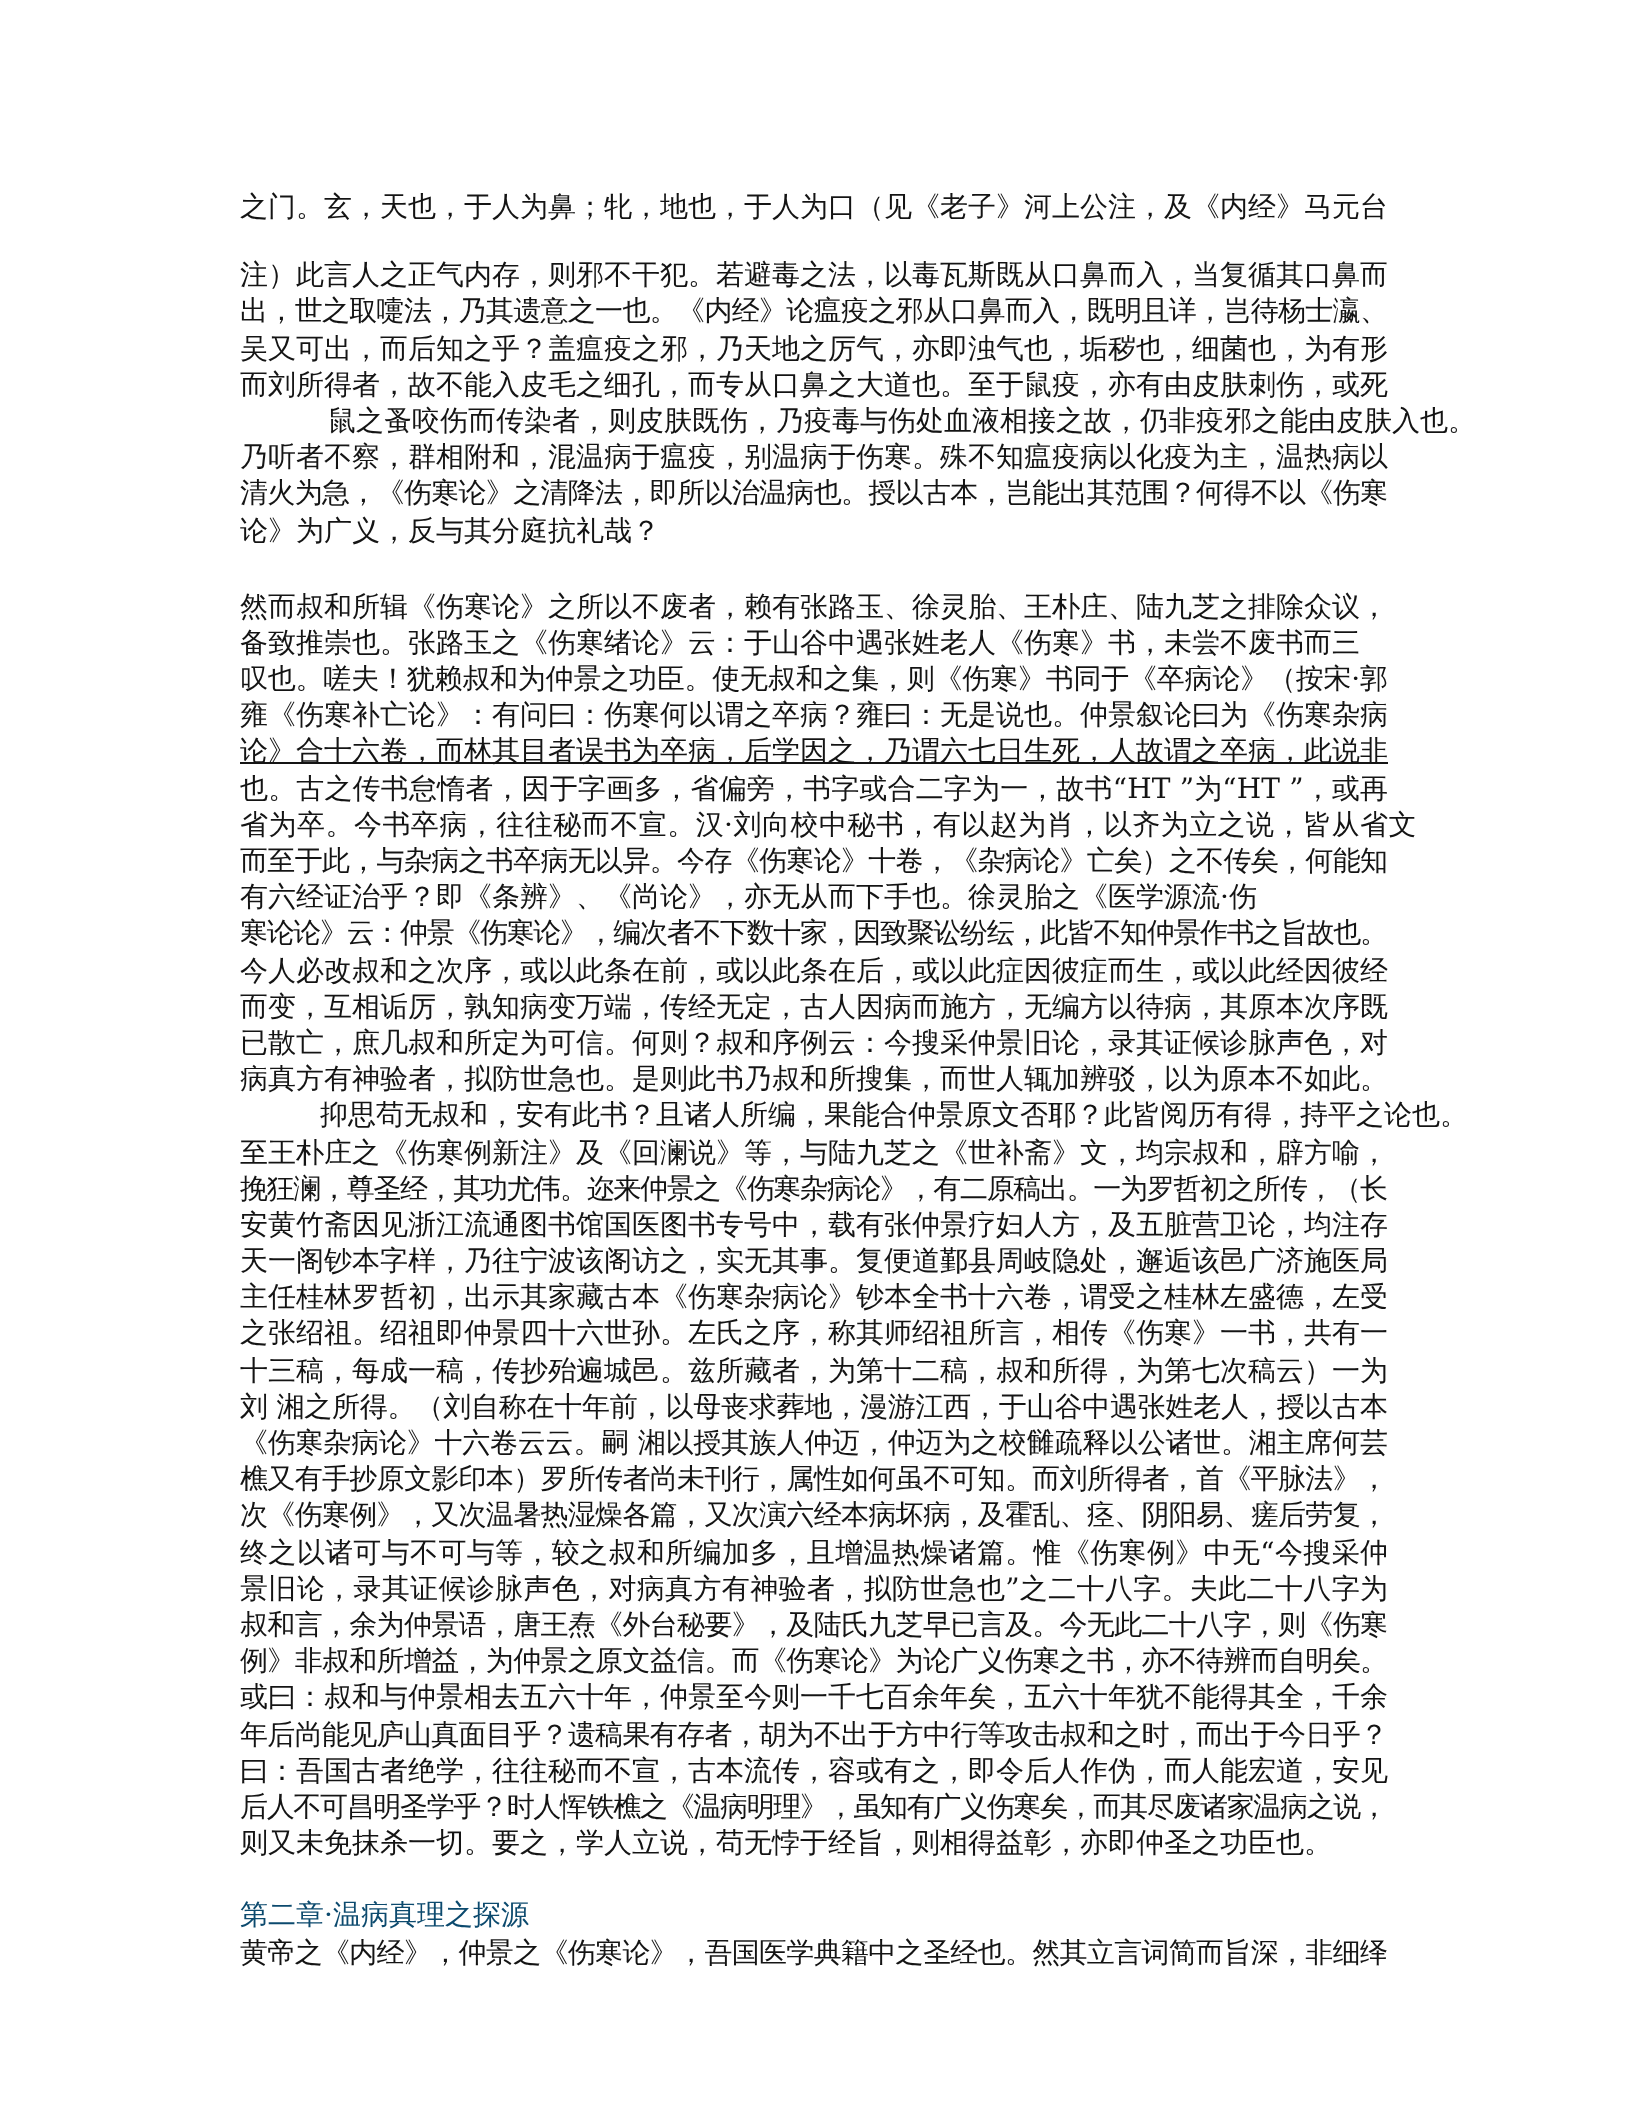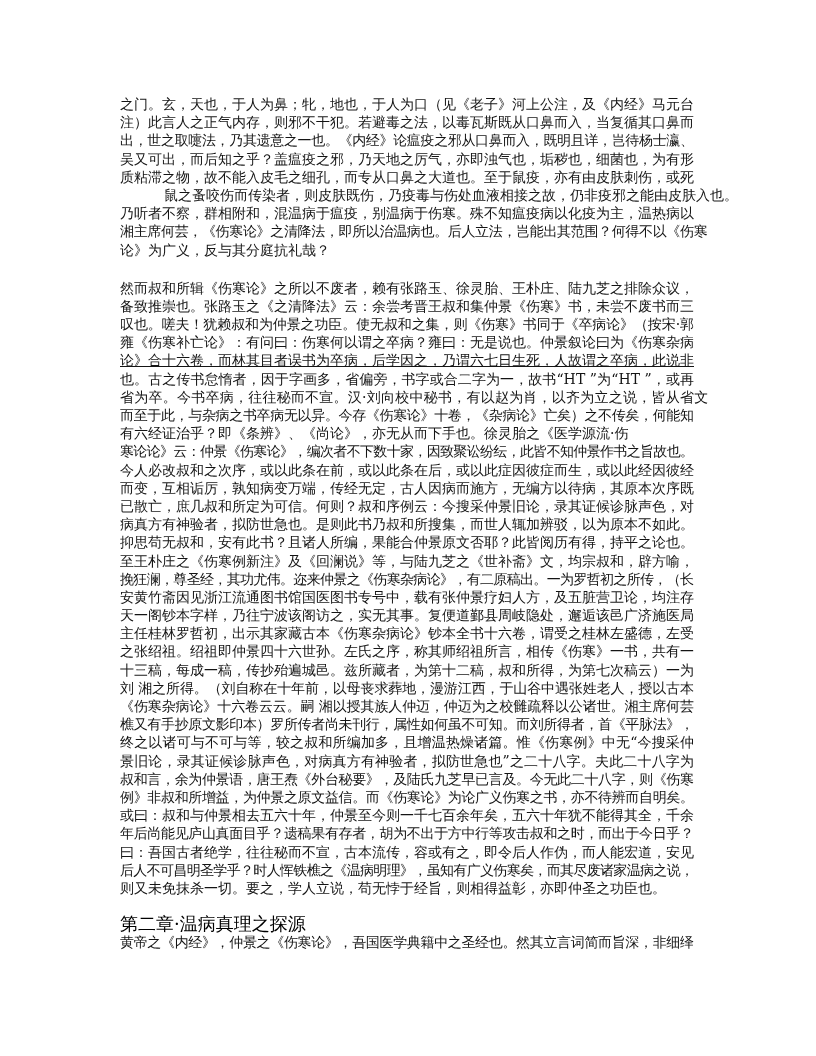--- a/index.html
+++ b/index.html
@@ -10,69 +10,70 @@
   .text-block {
     position: absolute; left: 120px; top: 95px; width: 574px;
     font-family: "DejaVu Serif", "Liberation Serif", serif;
     font-size: 14px; color: #141414;
   }
   .ln {
     display: block; width: 574px; height: 18.2px; line-height: 18.2px;
     white-space: nowrap; overflow: visible;
   }
   .blank { height: 18.2px; }
-  .heading { font-size: 18px; color: #000000; }
+  .heading { font-size: 14px; color: #0c4a6e; }
 </style>
 </head>
 <body>
 
 <div class="page">
   <div class="text-block">
 
     <div class="paragraph">
       <div class="ln jl" style="letter-spacing: 0px;">之门。玄，天也，于人为鼻；牝，地也，于人为口（见《老子》河上公注，及《内经》马元台</div>
-      <div class="ln jl" style="letter-spacing: 0px;">注）此言人之正气内存，则邪不干犯。若避毒之法，以毒瓦斯既从口鼻而入，当复循其口鼻而</div>
+      <div class="ln jl" style="letter-spacing: 0px; margin-top: 16px;">注）此言人之正气内存，则邪不干犯。若避毒之法，以毒瓦斯既从口鼻而入，当复循其口鼻而</div>
       <div class="ln jl" style="letter-spacing: -0.341463px;">出，世之取嚏法，乃其遗意之一也。《内经》论瘟疫之邪从口鼻而入，既明且详，岂待杨士瀛、</div>
       <div class="ln jl" style="letter-spacing: 0px;">吴又可出，而后知之乎？盖瘟疫之邪，乃天地之厉气，亦即浊气也，垢秽也，细菌也，为有形</div>
-      <div class="ln jl" style="letter-spacing: 0px;">质粘滞之物，故不能入皮毛之细孔，而专从口鼻之大道也。至于鼠疫，亦有由皮肤刺伤，或死</div>
+      <div class="ln jl" style="letter-spacing: 0px;">而刘所得者，故不能入皮毛之细孔，而专从口鼻之大道也。至于鼠疫，亦有由皮肤刺伤，或死</div>
       <div class="ln jl" style="letter-spacing: 0px; margin-left: 44px;">鼠之蚤咬伤而传染者，则皮肤既伤，乃疫毒与伤处血液相接之故，仍非疫邪之能由皮肤入也。</div>
       <div class="ln jl" style="letter-spacing: 0px;">乃听者不察，群相附和，混温病于瘟疫，别温病于伤寒。殊不知瘟疫病以化疫为主，温热病以</div>
-      <div class="ln jl" style="letter-spacing: -0.341463px;">湘主席何芸，《伤寒论》之清降法，即所以治温病也。后人立法，岂能出其范围？何得不以《伤寒</div>
+      <div class="ln jl" style="letter-spacing: -0.341463px;">清火为急，《伤寒论》之清降法，即所以治温病也。授以古本，岂能出其范围？何得不以《伤寒</div>
       <div class="ln">论》为广义，反与其分庭抗礼哉？</div>
     </div>
 
     <div class="paragraph">
       <div class="ln jl" style="letter-spacing: 0px; margin-top: 20px;">然而叔和所辑《伤寒论》之所以不废者，赖有张路玉、徐灵胎、王朴庄、陆九芝之排除众议，</div>
-      <div class="ln jl" style="letter-spacing: 0px;">备致推崇也。张路玉之《之清降法》云：余尝考晋王叔和集仲景《伤寒》书，未尝不废书而三</div>
+      <div class="ln jl" style="letter-spacing: 0px;">备致推崇也。张路玉之《伤寒绪论》云：于山谷中遇张姓老人《伤寒》书，未尝不废书而三</div>
       <div class="ln jl" style="letter-spacing: -0.108613px;">叹也。嗟夫！犹赖叔和为仲景之功臣。使无叔和之集，则《伤寒》书同于《卒病论》（按宋·郭</div>
       <div class="ln jl" style="letter-spacing: 0px;">雍《伤寒补亡论》：有问曰：伤寒何以谓之卒病？雍曰：无是说也。仲景叙论曰为《伤寒杂病</div>
       <div class="ln jl" style="letter-spacing: 0px; text-decoration: underline;">论》合十六卷，而林其目者误书为卒病，后学因之，乃谓六七日生死，人故谓之卒病，此说非</div>
       <div class="ln jl" style="letter-spacing: 0.0767045px;">也。古之传书怠惰者，因于字画多，省偏旁，书字或合二字为一，故书“HT ”为“HT ”，或再</div>
       <div class="ln jl" style="letter-spacing: 0.238672px;">省为卒。今书卒病，往往秘而不宣。汉·刘向校中秘书，有以赵为肖，以齐为立之说，皆从省文</div>
       <div class="ln jl" style="letter-spacing: -0.341463px;">而至于此，与杂病之书卒病无以异。今存《伤寒论》十卷，《杂病论》亡矣）之不传矣，何能知</div>
       <div class="ln">有六经证治乎？即《条辨》、《尚论》，亦无从而下手也。徐灵胎之《医学源流·伤</div>
     </div>
 
     <div class="paragraph">
       <div class="ln jl" style="letter-spacing: -0.666667px;">寒论论》云：仲景《伤寒论》，编次者不下数十家，因致聚讼纷纭，此皆不知仲景作书之旨故也。</div>
       <div class="ln jl" style="letter-spacing: 0px;">今人必改叔和之次序，或以此条在前，或以此条在后，或以此症因彼症而生，或以此经因彼经</div>
       <div class="ln jl" style="letter-spacing: 0px;">而变，互相诟厉，孰知病变万端，传经无定，古人因病而施方，无编方以待病，其原本次序既</div>
       <div class="ln jl" style="letter-spacing: 0px;">已散亡，庶几叔和所定为可信。何则？叔和序例云：今搜采仲景旧论，录其证候诊脉声色，对</div>
       <div class="ln jl" style="letter-spacing: 0px;">病真方有神验者，拟防世急也。是则此书乃叔和所搜集，而世人辄加辨驳，以为原本不如此。</div>
-      <div class="ln jl" style="letter-spacing: 0px;">抑思苟无叔和，安有此书？且诸人所编，果能合仲景原文否耶？此皆阅历有得，持平之论也。</div>
+      <div class="ln jl" style="letter-spacing: 0px; margin-left: 40px;">抑思苟无叔和，安有此书？且诸人所编，果能合仲景原文否耶？此皆阅历有得，持平之论也。</div>
       <div class="ln jl" style="letter-spacing: 0px;">至王朴庄之《伤寒例新注》及《回澜说》等，与陆九芝之《世补斋》文，均宗叔和，辟方喻，</div>
       <div class="ln jl" style="letter-spacing: -0.666667px;">挽狂澜，尊圣经，其功尤伟。迩来仲景之《伤寒杂病论》，有二原稿出。一为罗哲初之所传，（长</div>
       <div class="ln jl" style="letter-spacing: 0px;">安黄竹斋因见浙江流通图书馆国医图书专号中，载有张仲景疗妇人方，及五脏营卫论，均注存</div>
       <div class="ln jl" style="letter-spacing: 0px;">天一阁钞本字样，乃往宁波该阁访之，实无其事。复便道鄞县周岐隐处，邂逅该邑广济施医局</div>
       <div class="ln jl" style="letter-spacing: 0px;">主任桂林罗哲初，出示其家藏古本《伤寒杂病论》钞本全书十六卷，谓受之桂林左盛德，左受</div>
       <div class="ln jl" style="letter-spacing: 0px;">之张绍祖。绍祖即仲景四十六世孙。左氏之序，称其师绍祖所言，相传《伤寒》一书，共有一</div>
       <div class="ln jl" style="letter-spacing: 0px;">十三稿，每成一稿，传抄殆遍城邑。兹所藏者，为第十二稿，叔和所得，为第七次稿云）一为</div>
       <div class="ln jl" style="letter-spacing: -0.108613px;">刘 湘之所得。（刘自称在十年前，以母丧求葬地，漫游江西，于山谷中遇张姓老人，授以古本</div>
       <div class="ln jl" style="letter-spacing: -0.108613px;">《伤寒杂病论》十六卷云云。嗣 湘以授其族人仲迈，仲迈为之校雠疏释以公诸世。湘主席何芸</div>
       <div class="ln jl" style="letter-spacing: -0.341463px;">樵又有手抄原文影印本）罗所传者尚未刊行，属性如何虽不可知。而刘所得者，首《平脉法》，</div>
+      <div class="ln jl" style="letter-spacing: -0.341463px;">次《伤寒例》，又次温暑热湿燥各篇，又次演六经本病坏病，及霍乱、痉、阴阳易、瘥后劳复，</div>
       <div class="ln jl" style="letter-spacing: 0.170703px;">终之以诸可与不可与等，较之叔和所编加多，且增温热燥诸篇。惟《伤寒例》中无“今搜采仲</div>
       <div class="ln jl" style="letter-spacing: 0.170703px;">景旧论，录其证候诊脉声色，对病真方有神验者，拟防世急也”之二十八字。夫此二十八字为</div>
       <div class="ln jl" style="letter-spacing: -0.341463px;">叔和言，余为仲景语，唐王焘《外台秘要》，及陆氏九芝早已言及。今无此二十八字，则《伤寒</div>
       <div class="ln jl" style="letter-spacing: -0.341463px;">例》非叔和所增益，为仲景之原文益信。而《伤寒论》为论广义伤寒之书，亦不待辨而自明矣。</div>
       <div class="ln jl" style="letter-spacing: 0px;">或曰：叔和与仲景相去五六十年，仲景至今则一千七百余年矣，五六十年犹不能得其全，千余</div>
       <div class="ln jl" style="letter-spacing: -0.341463px;">年后尚能见庐山真面目乎？遗稿果有存者，胡为不出于方中行等攻击叔和之时，而出于今日乎？</div>
       <div class="ln jl" style="letter-spacing: 0px;">曰：吾国古者绝学，往往秘而不宣，古本流传，容或有之，即令后人作伪，而人能宏道，安见</div>
       <div class="ln jl" style="letter-spacing: -0.666667px;">后人不可昌明圣学乎？时人恽铁樵之《温病明理》，虽知有广义伤寒矣，而其尽废诸家温病之说，</div>
       <div class="ln">则又未免抹杀一切。要之，学人立说，苟无悖于经旨，则相得益彰，亦即仲圣之功臣也。</div>
     </div>

